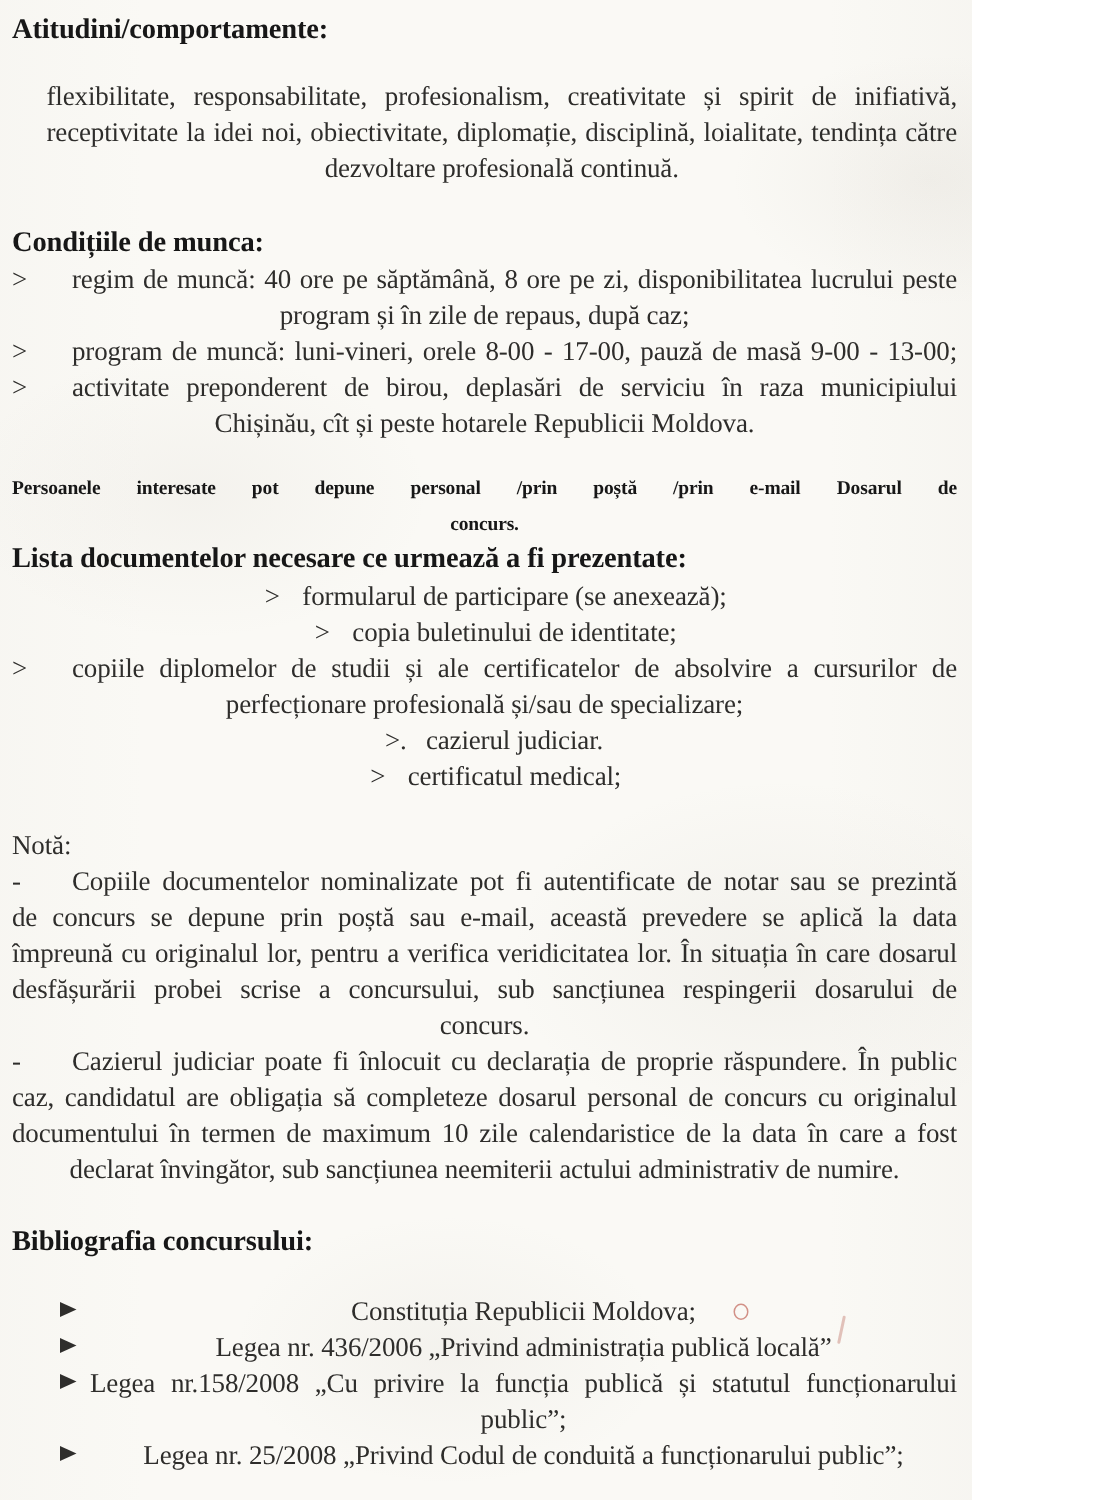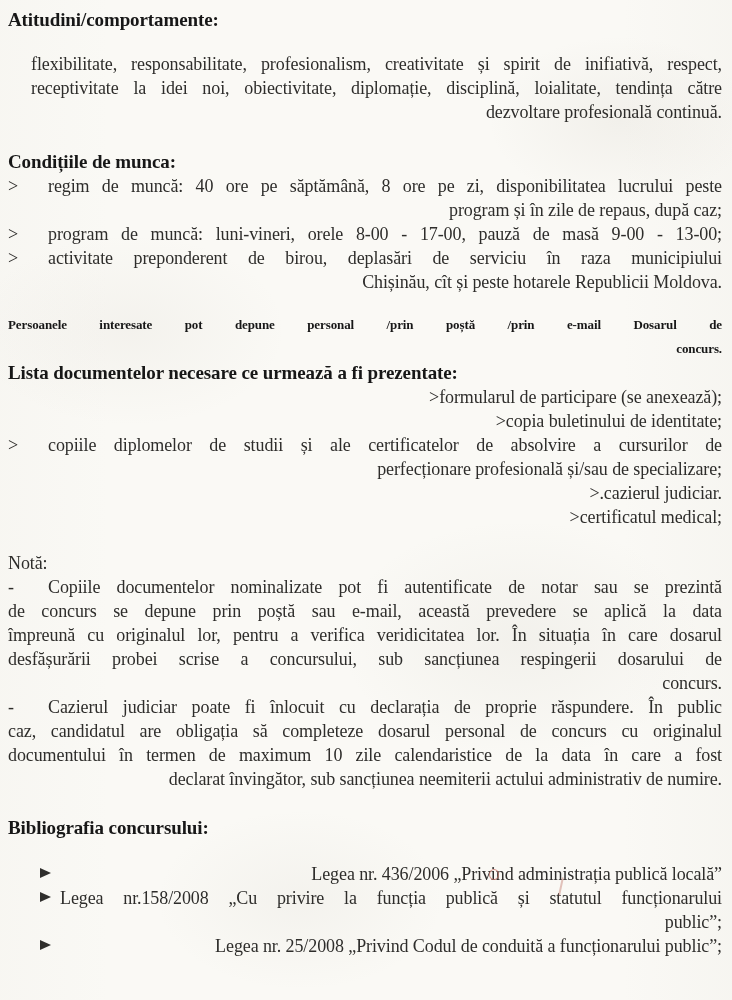--- a/index.html
+++ b/index.html
@@ -1,33 +1,33 @@
 <!DOCTYPE html>
 <html><head>
 <meta charset="utf-8">
 <style>
   html,body{margin:0;padding:0;}
   body{width:732px;height:1000px;overflow:hidden;}
   .page{
-    position:relative;box-sizing:border-box;width:732px;height:1000px;
+    position:relative;box-sizing:border-box;width:648px;height:1000px;
     padding:8px 10px 0 8px;overflow:hidden;
     font-family:"Liberation Serif","DejaVu Serif",serif;
     font-size:18px;line-height:24px;color:#2e2d2b;letter-spacing:-0.1px;
     background-color:#faf9f5;
     background-image:
       radial-gradient(ellipse 220px 140px at 620px 120px, rgba(170,160,145,0.10), transparent 60%),
       radial-gradient(ellipse 260px 160px at 130px 330px, rgba(170,160,145,0.08), transparent 60%),
       radial-gradient(ellipse 300px 200px at 520px 640px, rgba(165,158,142,0.09), transparent 60%),
       radial-gradient(ellipse 240px 150px at 300px 900px, rgba(170,162,148,0.08), transparent 60%),
       linear-gradient(90deg, rgba(200,195,185,0.05), rgba(0,0,0,0) 15%, rgba(0,0,0,0) 85%, rgba(190,185,175,0.06));
   }
   .h{font-weight:700;font-size:19px;color:#171717;}
   .jline,.lline{height:24px;overflow:hidden;}
   .jline{text-align:justify;text-align-last:justify;}
-  .lline{text-align:right;}
+  .lline{text-align:center;}
   .bold .jline,.bold .lline{font-weight:700;color:#171717;font-size:13px;}
   .tab{display:inline-block;width:40px;vertical-align:baseline;}
   .mt20{margin-top:20px;margin-left:23px;}
   .mt26{margin-top:26px;}
   .mt19{margin-top:19px;}
   .mt22{margin-top:22px;}
   .mt25{margin-top:25px;}
   .bib{margin:22px 0 0 30px;}
   .bib-item{position:relative;padding-left:22px;}
   .bullet{
@@ -113,20 +113,24 @@
     <div class="jline">caz, candidatul are obligația să completeze dosarul personal de concurs cu originalul</div>
     <div class="jline">documentului în termen de maximum 10 zile calendaristice de la data în care a fost</div>
     <div class="lline">declarat învingător, sub sancțiunea neemiterii actului administrativ de numire.</div>
   </div>
 
   <div class="h mt25">Bibliografia concursului:</div>
 
   <div class="bib">
     <div class="bib-item">
       <span class="bullet"></span>
+      <div class="lline">Constituția Republicii Moldova;</div>
+    </div>
+    <div class="bib-item">
+      <span class="bullet"></span>
       <div class="lline">Legea nr. 436/2006 „Privind administrația publică locală”</div>
     </div>
     <div class="bib-item">
       <span class="bullet"></span>
       <div class="jline">Legea nr.158/2008 „Cu privire la funcția publică și statutul funcționarului</div>
       <div class="lline">public”;</div>
     </div>
     <div class="bib-item">
       <span class="bullet"></span>
       <div class="lline">Legea nr. 25/2008 „Privind Codul de conduită a funcționarului public”;</div>

